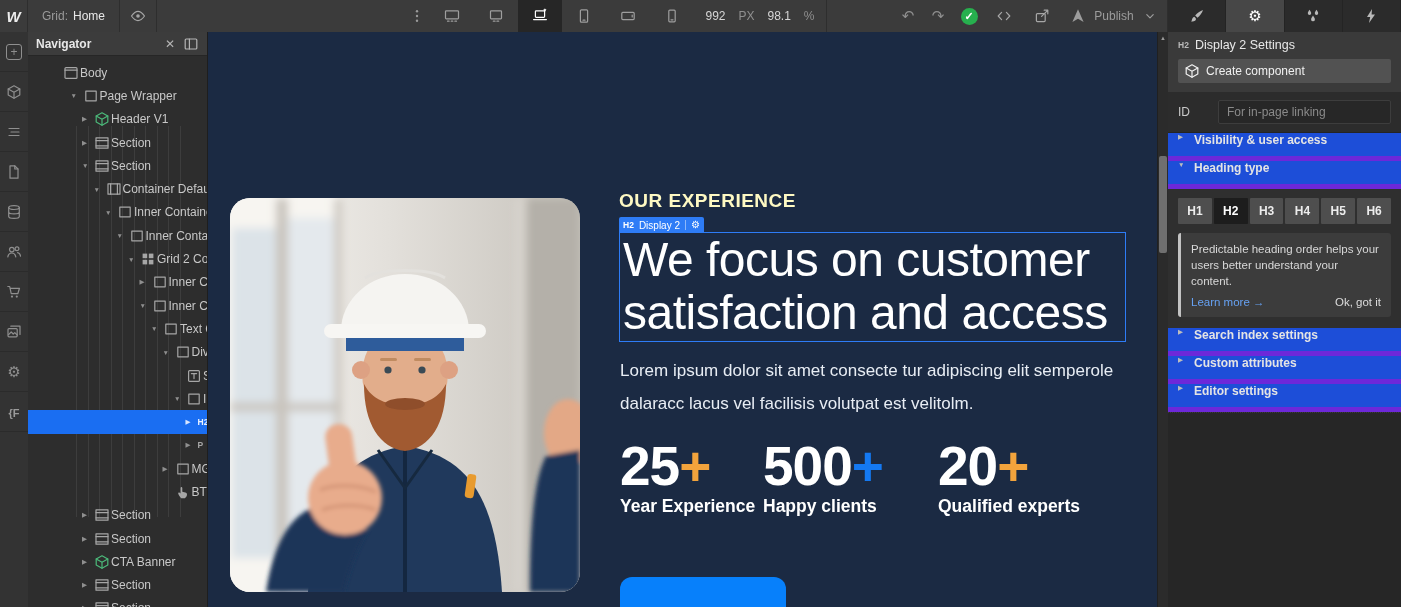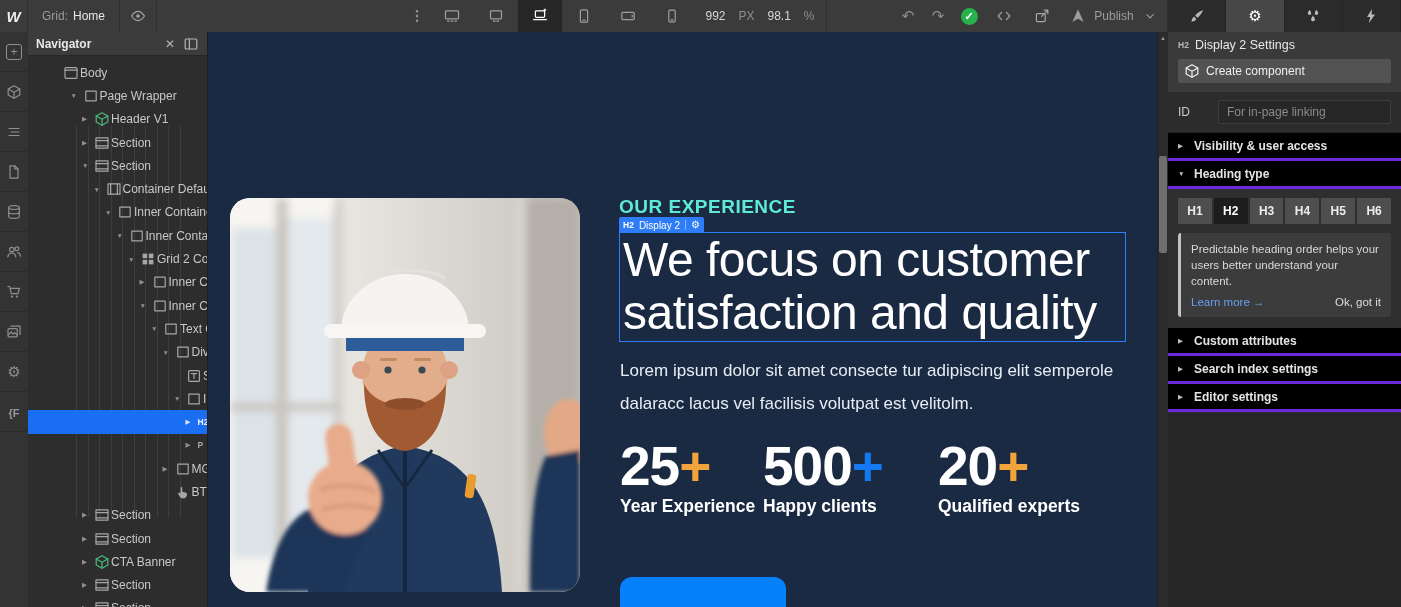--- a/index.html
+++ b/index.html
@@ -46,21 +46,21 @@
   .trow{height:23.3px;display:flex;align-items:center;position:relative;color:#C8C8C8;font-size:12px;white-space:nowrap;overflow:hidden;}
   .trow .caret{width:12px;flex:none;font-size:6.5px;color:#8F8F8F;text-align:left;}
   .trow .ticon{width:17px;flex:none;display:flex;align-items:center;color:#A6A6A6;}
   .trow.green .ticon{color:#4CB97A;}
   .trow.sel{background:#1A6EF2;color:#FFFFFF;}
   .trow.sel .caret{color:#D8E6FF;} .trow.sel .ticon{color:#EAF2FF;}
   .tglyph{font-size:8.5px;font-weight:bold;font-style:normal;}
   
   .canvas{width:949px;position:relative;background:#1B2A43;overflow:hidden;flex:none;}
   .photo{position:absolute;left:22px;top:166px;width:350px;height:394px;border-radius:20px;overflow:hidden;}
-  .eyebrow{position:absolute;left:411px;top:164px;font-size:19px;font-weight:bold;letter-spacing:.5px;color:#5eead4;}
+  .eyebrow{position:absolute;left:411px;top:158px;font-size:19px;font-weight:bold;letter-spacing:.5px;color:#fef9c3;}
   .selbadge{position:absolute;left:411px;top:185px;height:16px;background:#2E7CF6;border-radius:2px 2px 0 0;
     display:flex;align-items:center;color:#fff;font-size:10px;padding:0 4px;gap:5px;}
   .selbadge .tag{font-size:8.5px;font-weight:bold;}
   .selbadge .bsep{width:1px;height:10px;background:rgba(255,255,255,.45);}
   .selbadge .bgear{font-size:10px;line-height:1;}
   .hbox{position:absolute;left:411px;top:200px;width:507px;height:110px;border:1px solid #2E7CF6;}
   .hline{font-size:48px;line-height:53px;font-weight:normal;color:#FFFFFF;letter-spacing:-.5px;padding-left:3px;}
   .para{position:absolute;left:412px;top:322px;color:#E8EDF4;font-size:17px;line-height:33px;}
   .stats{position:absolute;left:412px;top:404px;display:flex;}
   .stat{flex:none;}
@@ -77,21 +77,21 @@
   .p-head{background:#3A3A3A;padding:6px 10px 9px;}
   .p-title{display:flex;align-items:center;gap:6px;font-size:12.5px;color:#E8E8E8;}
   .p-title .tglyph{color:#B9B9B9;}
   .createbtn{margin-top:7px;width:100%;height:24px;background:#525252;border:none;border-radius:2px;color:#F0F0F0;
     font-size:12px;font-family:inherit;display:flex;align-items:center;gap:6px;}
   .idrow{display:flex;align-items:center;height:41px;padding:0 10px;background:#2C2C2C;border-bottom:1px solid #242424;}
   .idrow label{font-size:12px;color:#C9C9C9;width:49px;}
   .idrow input{flex:1;height:24px;background:#272727;border:1px solid #3D3D3D;border-radius:2px;color:#BEBEBE;
     font-size:12px;padding:0 8px;font-family:inherit;}
   .idrow input::placeholder{color:#8A8A8A;}
-  .acc{height:28px;display:flex;align-items:center;padding:0 10px;border-bottom:3px solid #6d28d9;background:#000000;}
+  .acc{height:28px;display:flex;padding:0 10px;border-bottom:5px solid #6d28d9;background:#1d4ed8;}
   .acc .caret{font-size:6.5px;color:#BDBDBD;width:16px;}
   .acc .alabel{font-size:12px;font-weight:bold;color:#E4E4E4;}
   .htypes{display:flex;gap:2px;padding:9px 10px 8px;background:#2F2F2F;}
   .hbtn{flex:1;height:26px;background:#4E4E4E;border:none;border-radius:1px;color:#ECECEC;font-weight:bold;font-size:12px;font-family:inherit;}
   .hbtn.active{background:#1D1D1D;color:#FFFFFF;}
   .tipbox{margin:1px 10px 11px;background:#3C3C3C;border-left:3px solid #C3C3C3;border-radius:3px;padding:8px 10px 9px;}
   .tipline{font-size:11.5px;line-height:16px;color:#D8D8D8;}
   .tiprow{display:flex;justify-content:space-between;margin-top:7px;font-size:11.5px;}
   .tiplink{color:#66A1F2;text-decoration:none;}
   .tipok{color:#DCDCDC;}
@@ -635,21 +635,21 @@
 
     <div class="selbadge">
       <span class="tag">H2</span>
       <span>Display 2</span>
       <span class="bsep"></span>
       <span class="bgear">⚙</span>
     </div>
 
     <div class="hbox">
       <div class="hline">We focus on customer</div>
-      <div class="hline">satisfaction and quality</div>
+      <div class="hline">satisfaction and access</div>
     </div>
 
     <div class="para">
       <div>Lorem ipsum dolor sit amet consecte tur adipiscing elit semperole</div>
       <div>dalaracc lacus vel facilisis volutpat est velitolm.</div>
     </div>
 
     <div class="stats" id="stats">
         <div class="stat" style="width: 143px;">
           <div class="num"><span>25</span><span class="plus" style="color:#F2A33C">+</span></div>
@@ -717,25 +717,25 @@
       <div class="tipline">Predictable heading order helps your</div>
       <div class="tipline">users better understand your content.</div>
       <div class="tiprow">
         <a class="tiplink" href="#">Learn more →</a>
         <span class="tipok">Ok, got it</span>
       </div>
     </div>
 
     <div class="acc">
       <span class="caret">▶</span>
-      <span class="alabel">Custom attributes</span>
+      <span class="alabel">Search index settings</span>
     </div>
     <div class="acc">
       <span class="caret">▶</span>
-      <span class="alabel">Search index settings</span>
+      <span class="alabel">Custom attributes</span>
     </div>
     <div class="acc">
       <span class="caret">▶</span>
       <span class="alabel">Editor settings</span>
     </div>
     <div class="p-fill"></div>
   </div>
 </div>
 
 </body></html>

